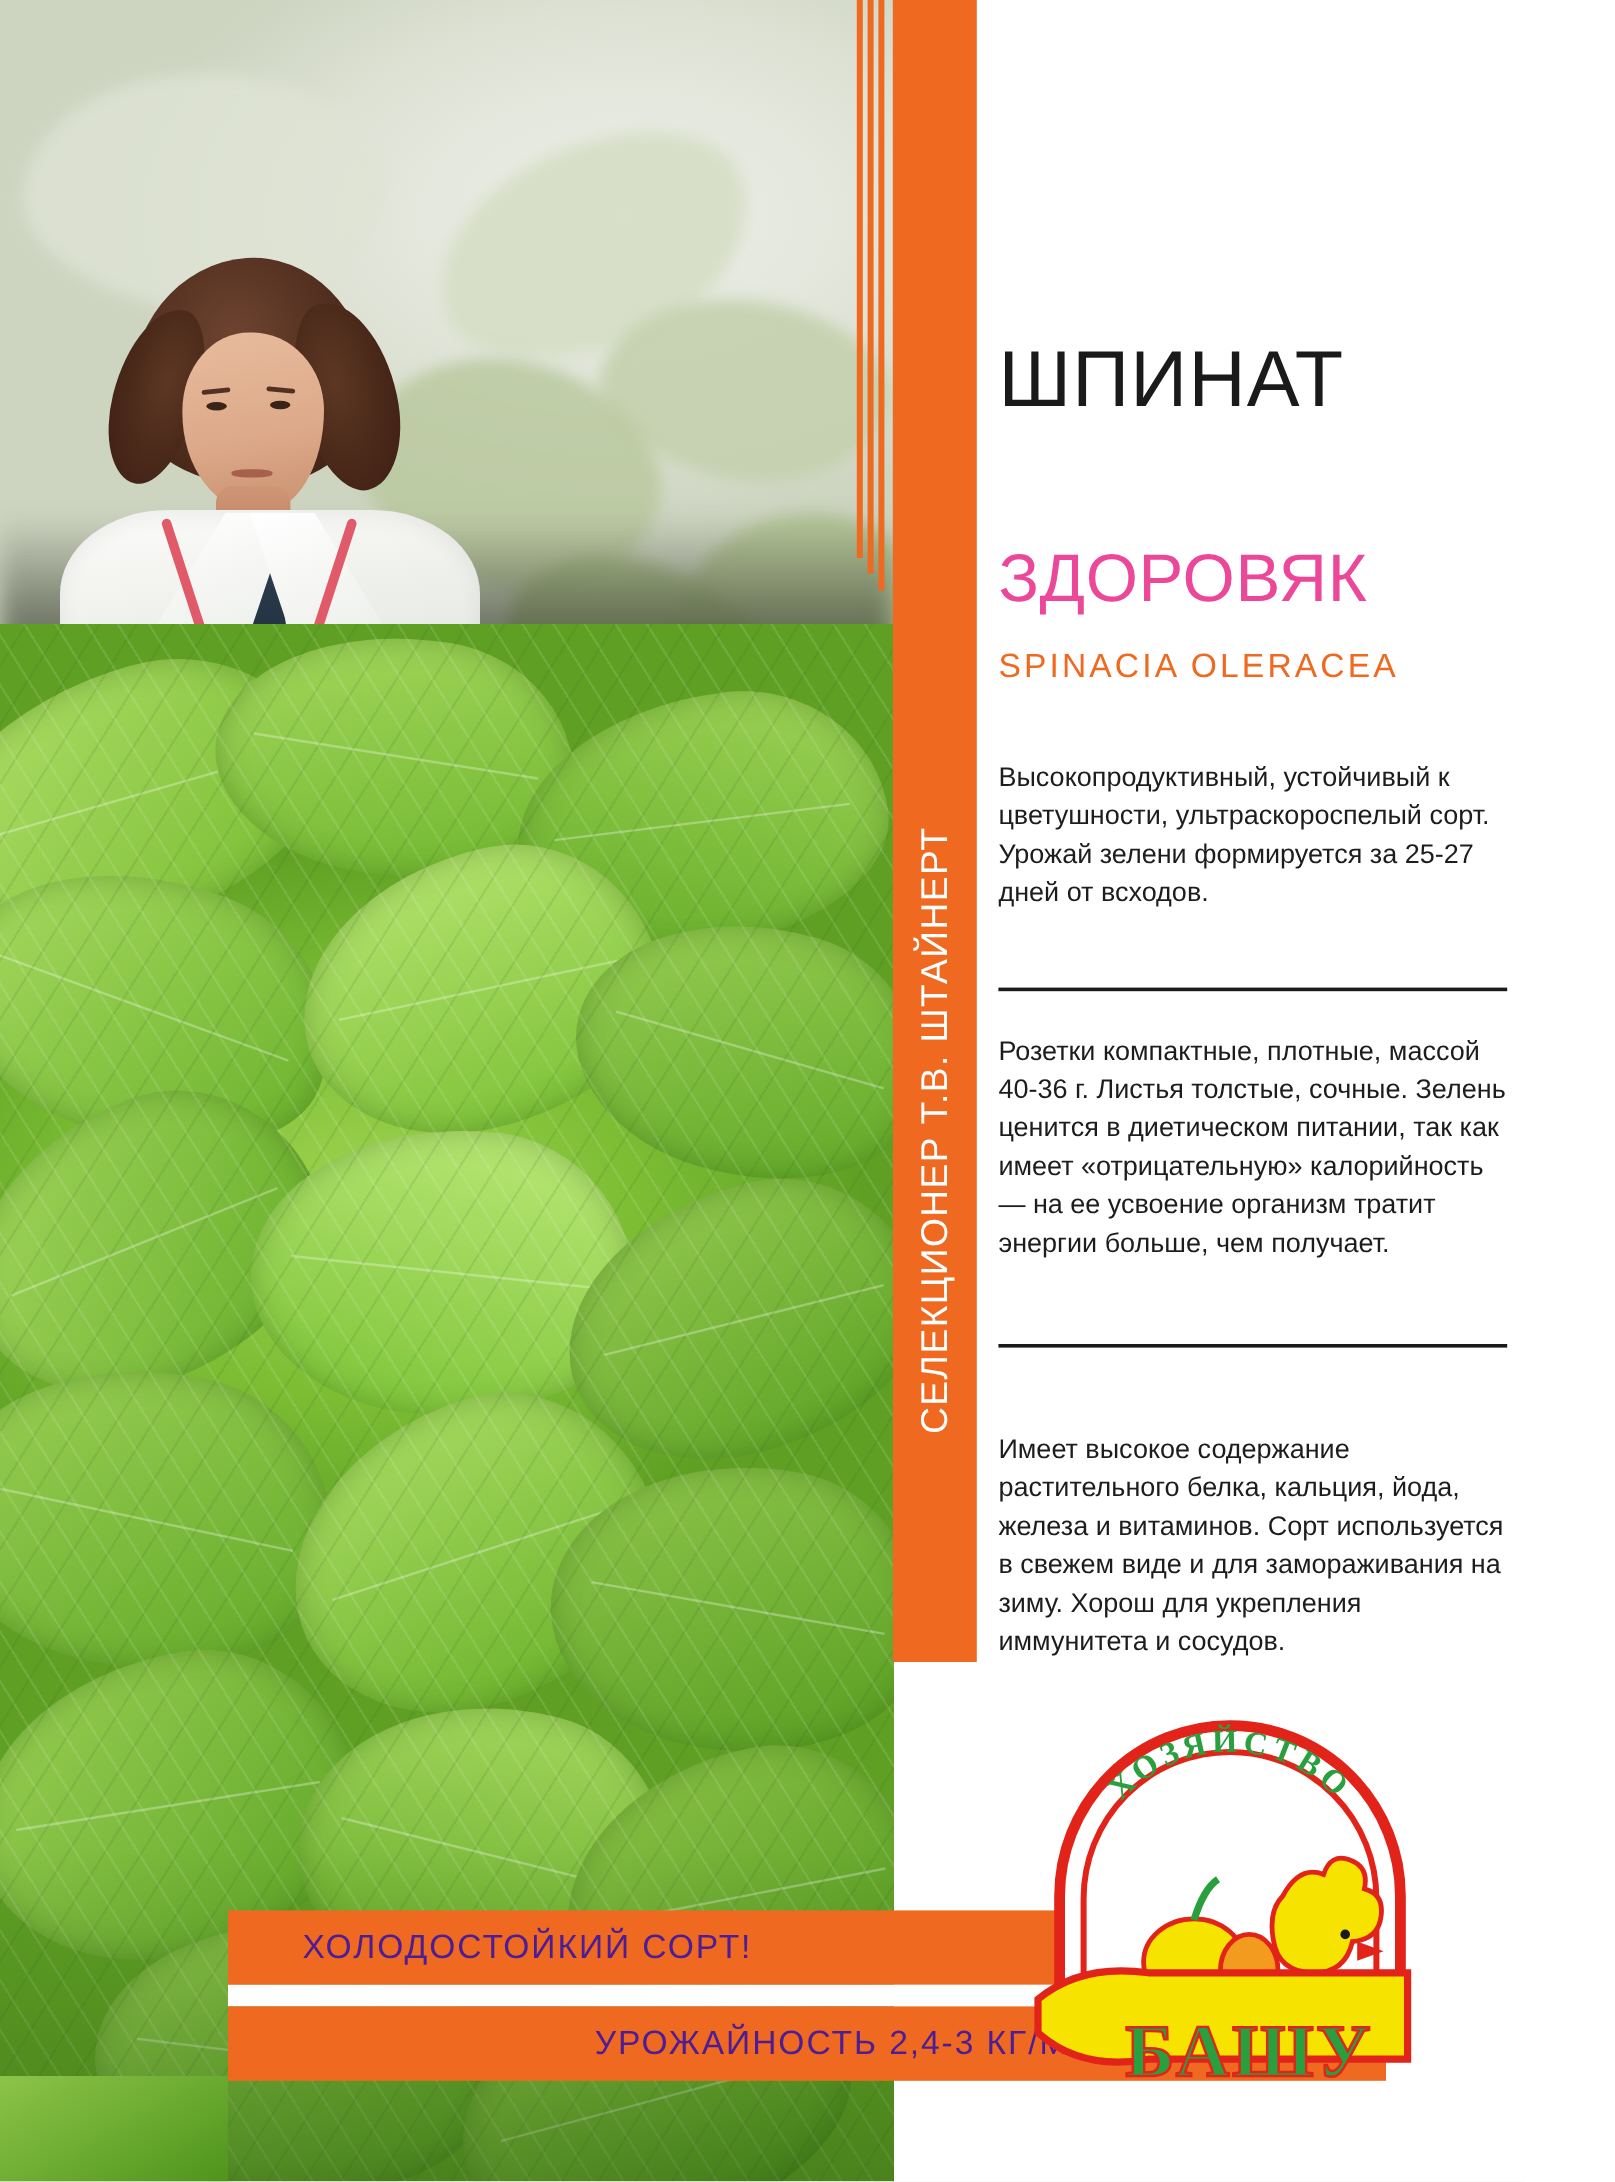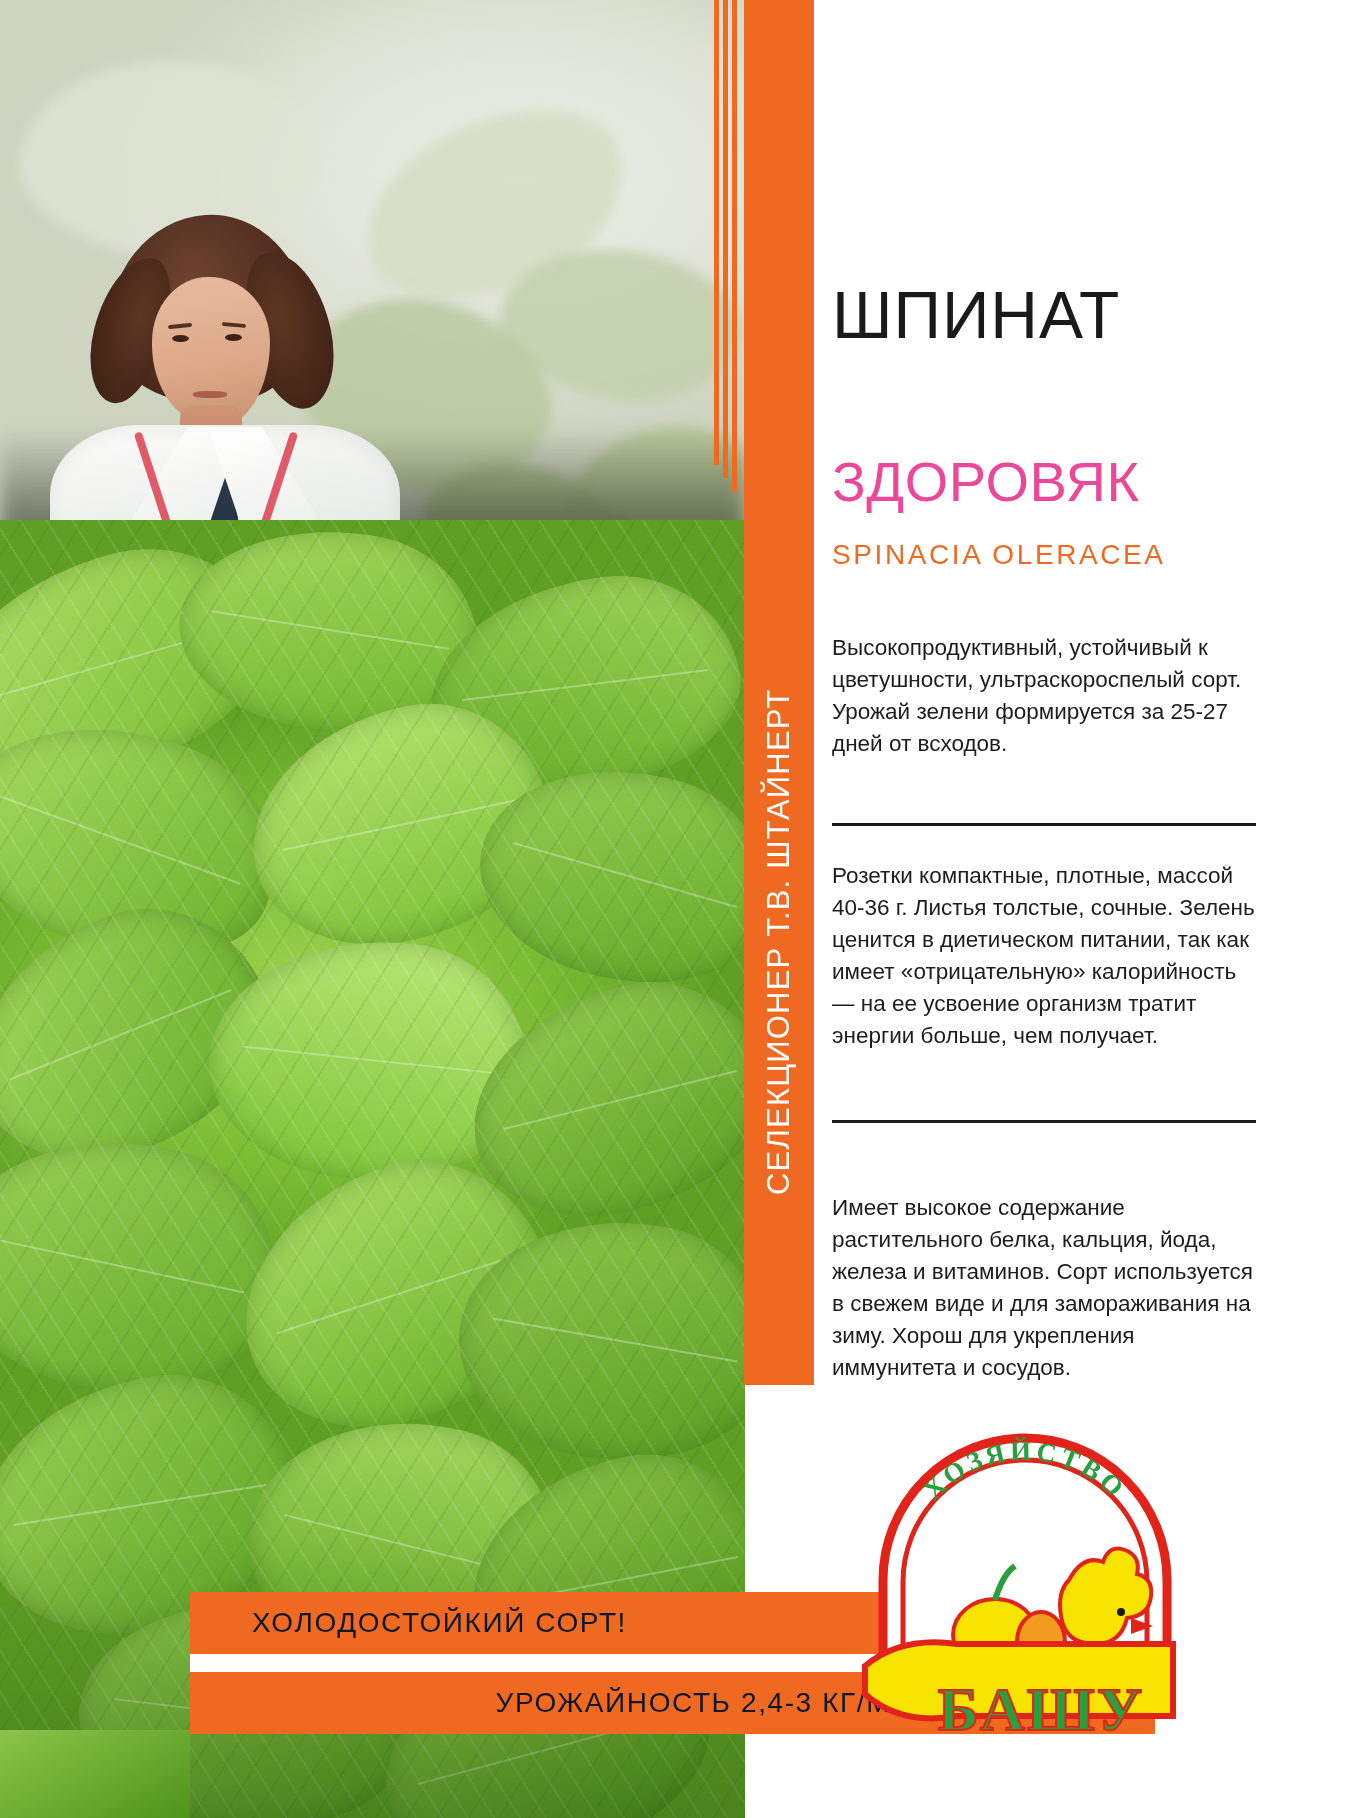--- a/index.html
+++ b/index.html
@@ -237,21 +237,21 @@
     left: 190px;
     width: 965px;
     height: 62px;
     background: #ef6a20;
     display: flex;
     align-items: center;
     box-sizing: border-box;
     padding-left: 62px;
   }
   .banner span {
-    color: #0f172a;
+    color: #4c1d95;
     font-size: 28px;
     letter-spacing: 1.6px;
     white-space: nowrap;
   }
   .banner1 { top: 1592px; }
   .banner2 { top: 1672px; justify-content: center; }
   .banner-white-gap {
     position: absolute; left: 190px; top: 1654px; width: 965px; height: 18px; background: #ffffff;
   }
 

